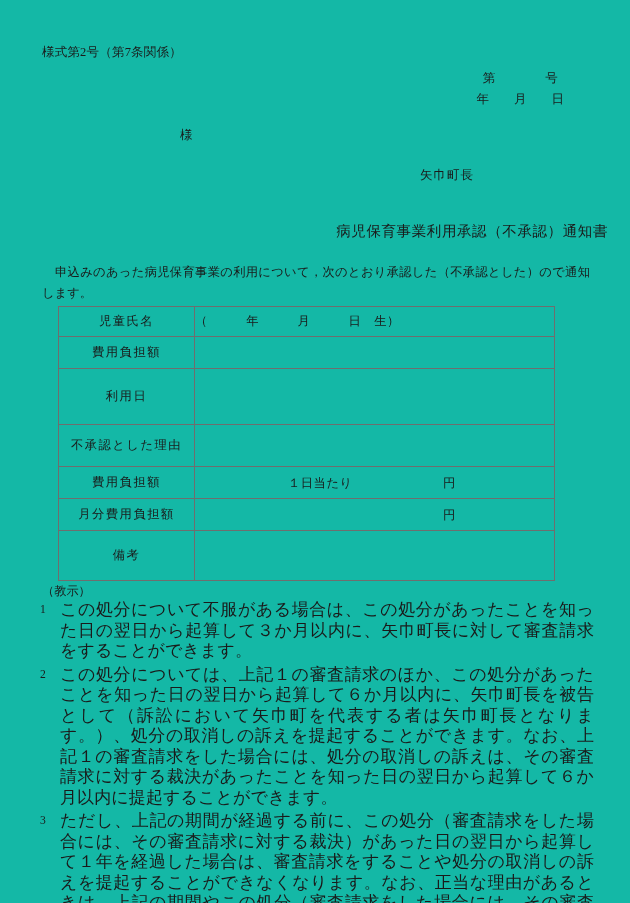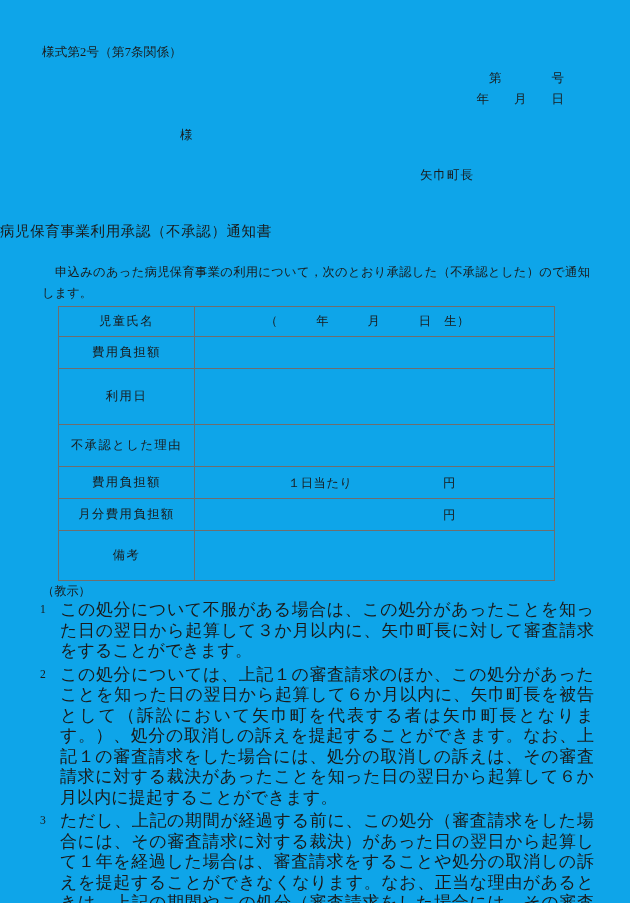--- a/index.html
+++ b/index.html
@@ -14,37 +14,37 @@
     font-family: "Liberation Serif", "DejaVu Serif", serif;
     color: #1a1a1a;
     font-size: 12.5px;
     overflow: hidden;
   }
   .page {
     position: absolute;
     left: 0; top: 0;
     width: 630px;
     height: 903px;
-    background: #0ea5e9;
+    background: #14b8a6;
   }
 
   
   .form-no {
     position: absolute;
     left: 42px;
     top: 44px;
     font-size: 12.5px;
     letter-spacing: 0.2px;
     white-space: nowrap;
   }
   .doc-meta {
     position: absolute;
     right: 66px;
     top: 68px;
-    text-align: right;
+    text-align: center;
     line-height: 21px;
     font-size: 12.5px;
   }
   .doc-meta .line {
     white-space: pre;
   }
   .addressee {
     position: absolute;
     left: 180px;
     top: 127px;
@@ -57,21 +57,21 @@
     font-size: 12.5px;
     letter-spacing: 1px;
   }
 
   
   .doc-title {
     position: absolute;
     left: 0;
     top: 222px;
     width: 608px;
-    text-align: left;
+    text-align: right;
     font-size: 14.5px;
     letter-spacing: 0.6px;
   }
 
   
   .lead {
     position: absolute;
     left: 42px;
     top: 262px;
     width: 548px;
@@ -109,21 +109,21 @@
     position: relative;
   }
   .row-h-30 { height: 30px; }
   .row-h-32 { height: 32px; }
   .row-h-56 { height: 56px; margin-left: 48px; }
   .row-h-42 { height: 42px; }
   .row-h-50 { height: 50px; margin-top: 24px; }
 
   .birth-inline {
     display: block;
-    text-align: center;
+    text-align: left;
     padding-right: 14px;
     white-space: pre;
     letter-spacing: 0.5px;
   }
   .fee-inline {
     display: block;
     position: relative;
     height: 100%;
   }
   .fee-per-day {

